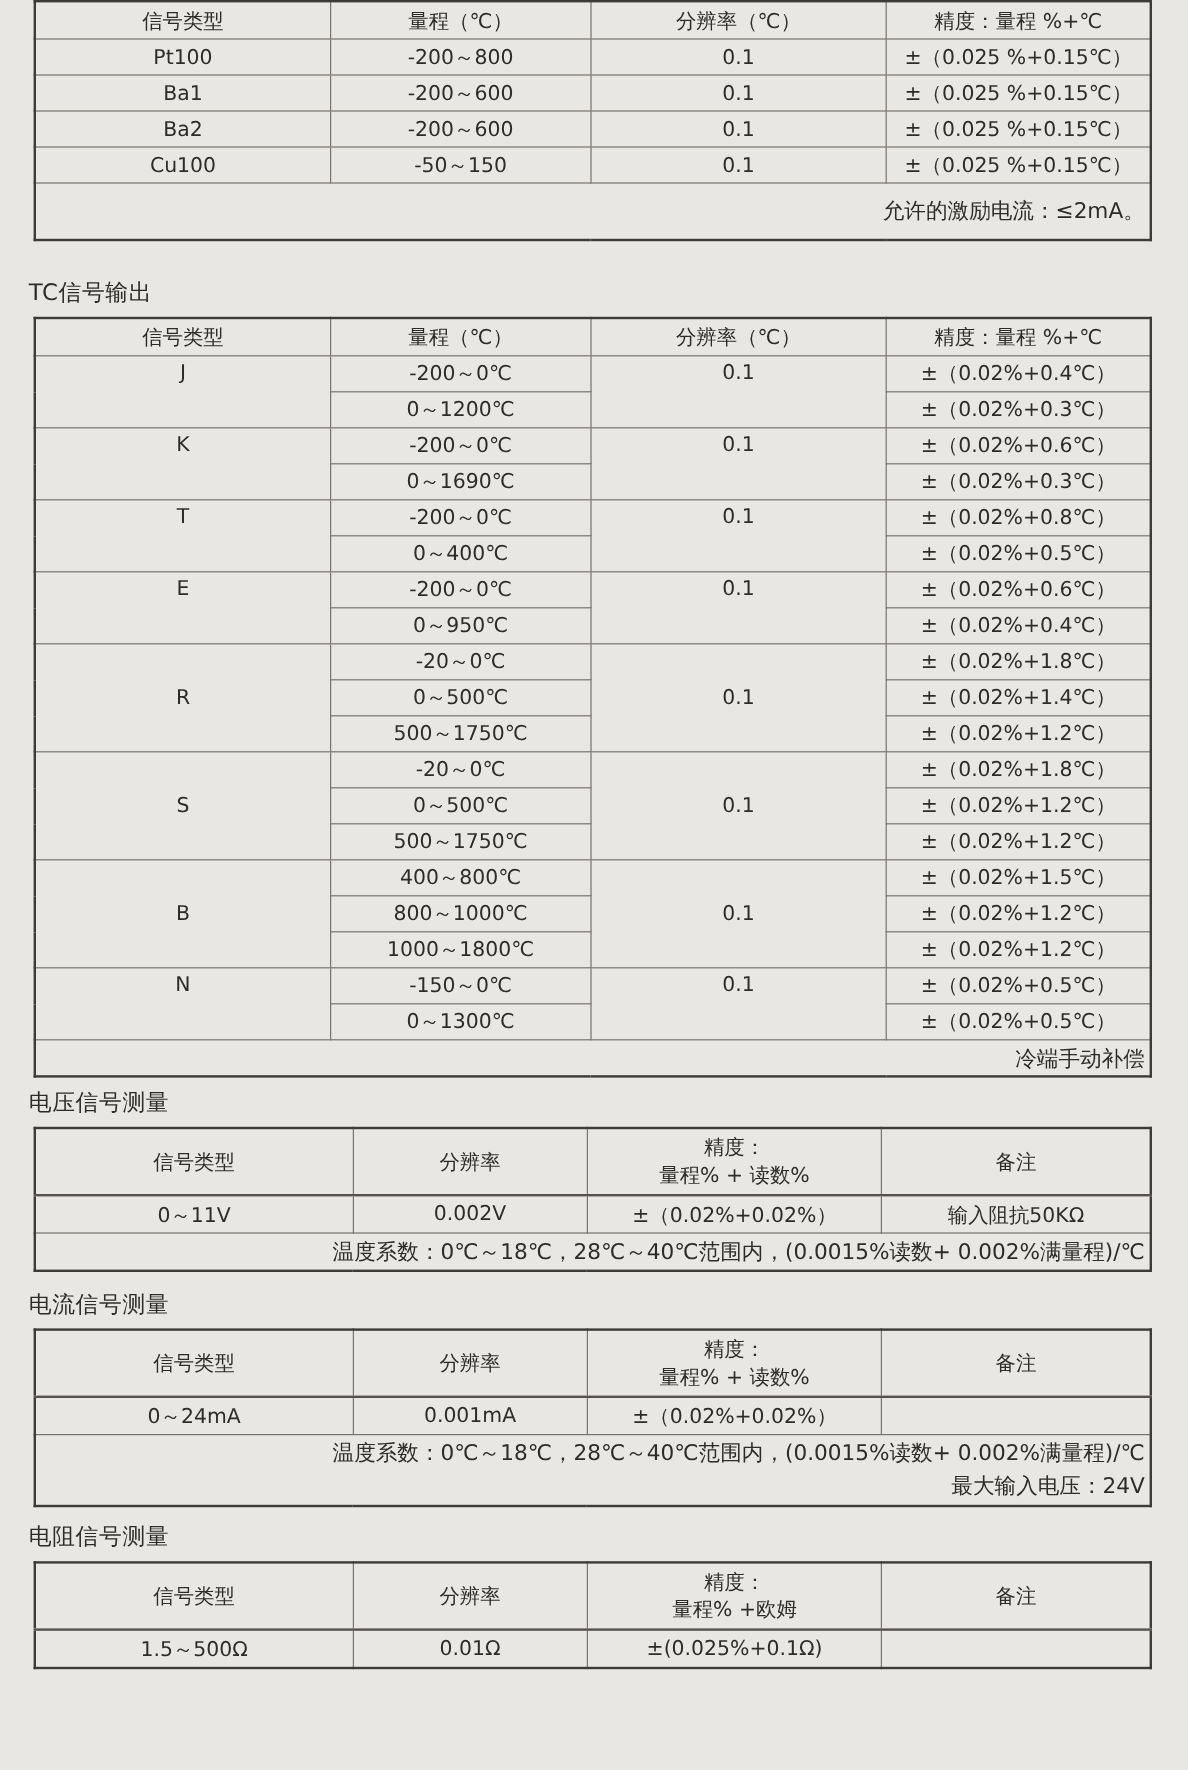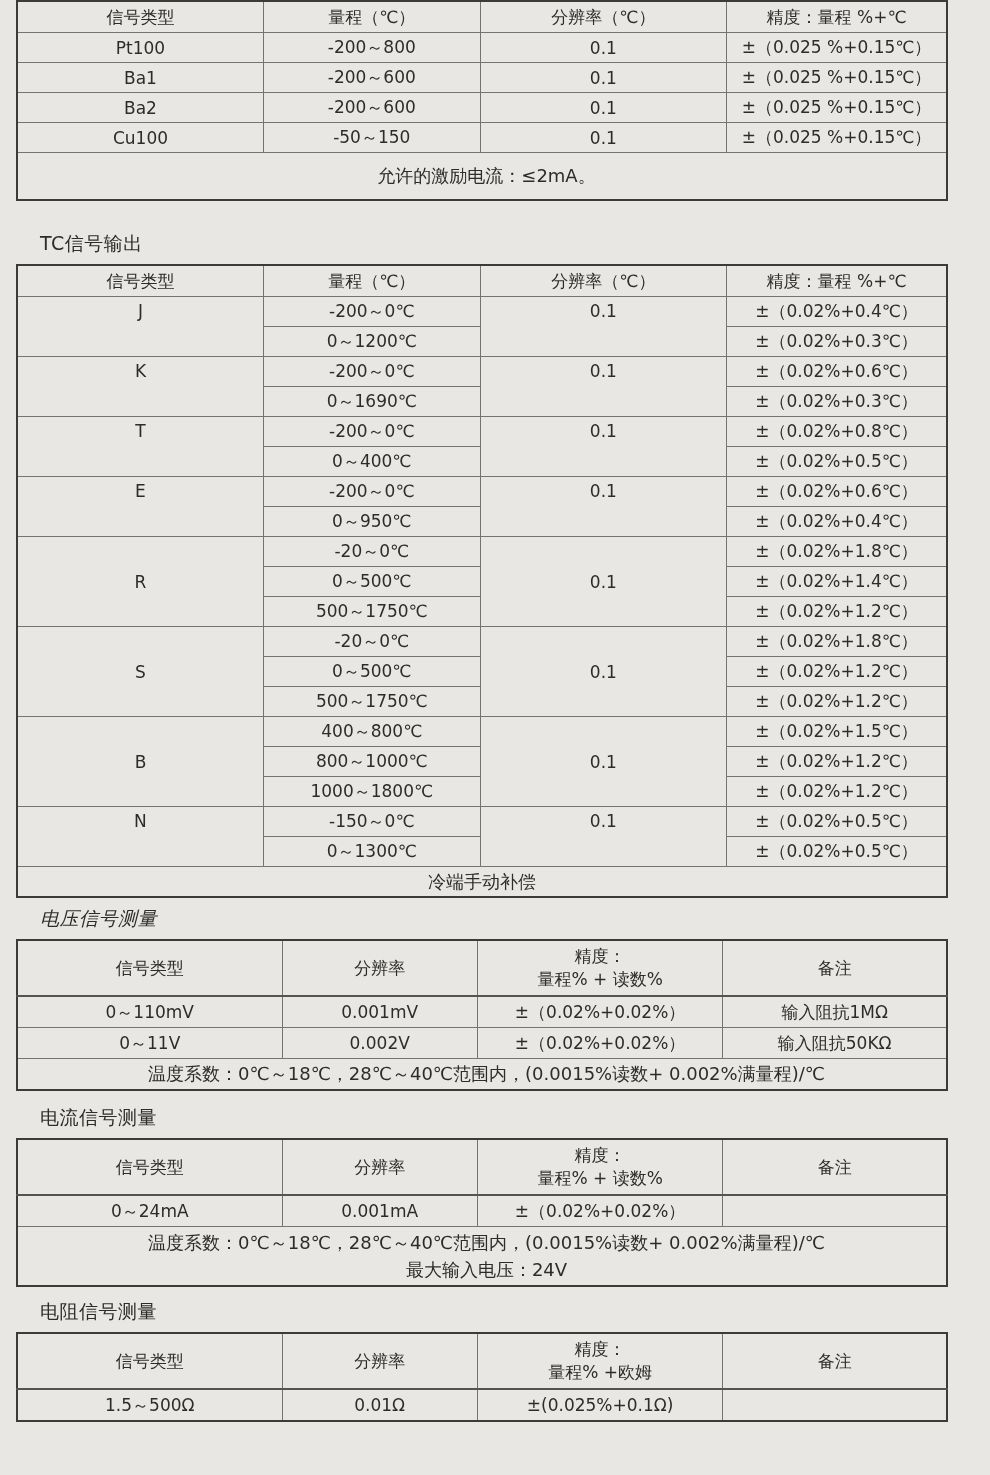--- a/index.html
+++ b/index.html
@@ -9,56 +9,56 @@
     font-family:"DejaVu Sans",sans-serif;
     color:#2e2c2a;
     -webkit-font-smoothing:antialiased;
   }
   .section-title{
     font-size:19px;
     letter-spacing:0.5px;
     margin:0 0 7px 28px;
     font-weight:400;
   }
-  .t-indent{margin-left:40px;}
+  .t-indent{margin-left:24px;}
   table{
     border-collapse:collapse;
     table-layout:fixed;
     width:932px;
-    margin-left:16px;
+    margin-left:28px;
     border:2px solid #3d3b39;
     background:#e9e7e3;
   }
   th,td{
     border:1px solid #777370;
     text-align:center;
     vertical-align:middle;
     font-weight:400;
     font-size:17px;
     padding:2px 4px;
     overflow:hidden;
     white-space:nowrap;
   }
   .t-top th{height:26px;}
   .t-top td{height:25px;}
   .hdr2 th{height:50px;border-bottom:2px solid #55524f;}
   .t-bot td{height:26px;}
   .va-top{vertical-align:top;padding-top:4px;}
   td.foot{
-    text-align:center;
+    text-align:right;
     padding-left:13px;
     white-space:normal;
     font-size:18px;
   }
   .foot-tall{height:42px !important;}
   .foot-two{height:52px !important;}
   .foot-line{line-height:27px;}
   .mt1{margin-top:10px;}
   .mt2{margin-top:30px;}
-  .mt3{margin-top:8px;font-style:italic;}
+  .mt3{margin-top:8px;}
   .mt4{margin-top:14px;}
   .mt5{margin-top:12px;}
 </style>
 </head>
 <body>
 
 <div>
   <table class="t-top">
     <colgroup>
         <col style="width:26.5%">
@@ -240,26 +240,20 @@
         <tr class="hdr2">
       <th>信号类型</th>
       <th>分辨率</th>
       <th>
         <div>精度：</div>
         <div>量程%  +  读数%</div>
       </th>
       <th>备注</th>
     </tr>
     <tr>
-      <td>0～110mV</td>
-      <td>0.001mV</td>
-      <td>±（0.02%+0.02%）</td>
-      <td>输入阻抗1MΩ</td>
-    </tr>
-    <tr>
       <td>0～11V</td>
       <td>0.002V</td>
       <td>±（0.02%+0.02%）</td>
       <td>输入阻抗50KΩ</td>
     </tr>
     <tr>
       <td class="foot" colspan="4">温度系数：0℃～18℃，28℃～40℃范围内，(0.0015%读数+  0.002%满量程)/℃</td>
     </tr>
   </tbody>
     </table>

